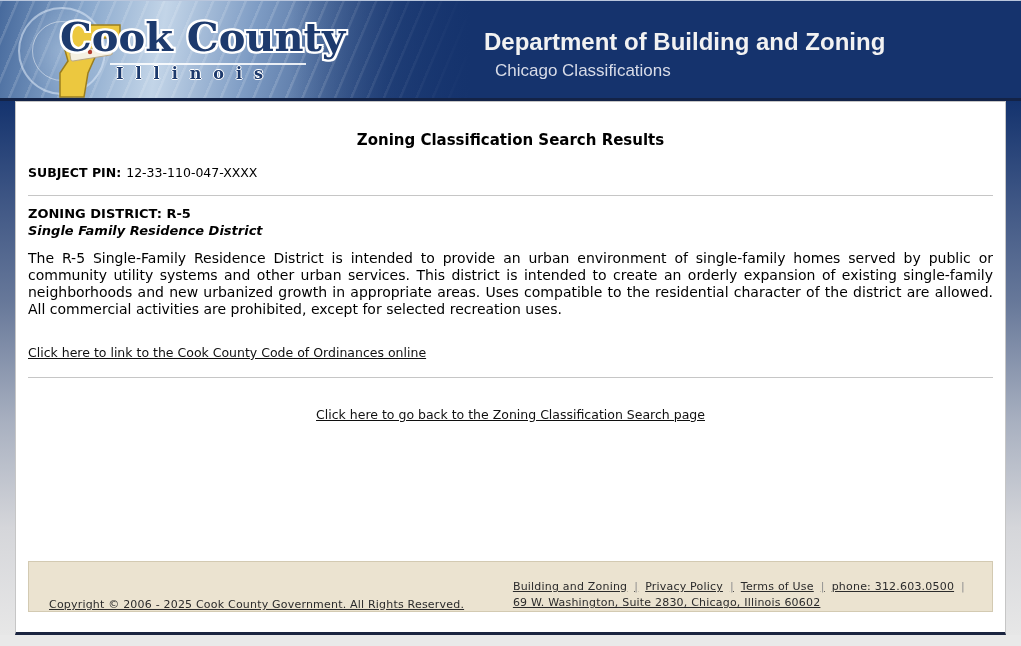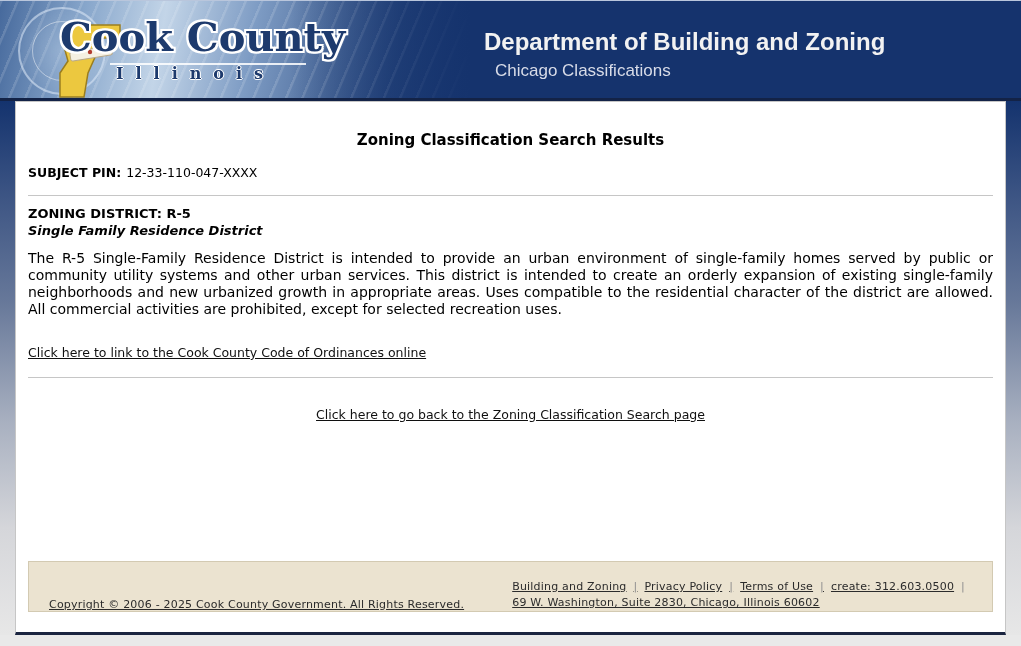--- a/index.html
+++ b/index.html
@@ -152,21 +152,21 @@
       <div class="back-link-row">
         <a href="#">Click here to go back to the Zoning Classification Search page</a>
       </div>
 
       <div class="spacer"></div>
 
       <div class="footer-bar">
         <div class="footer-left">Copyright © 2006 - 2025 Cook County Government. All Rights Reserved.</div>
         <div class="footer-right">
           <div>
-            <a href="#">Building and Zoning</a><span class="footer-sep">|</span><a href="#">Privacy Policy</a><span class="footer-sep">|</span><a href="#">Terms of Use</a><span class="footer-sep">|</span><span>create: 312.603.0500</span><span class="footer-sep">|</span>
+            <a href="#">Building and Zoning</a><span class="footer-sep">|</span><a href="#">Privacy Policy</a><span class="footer-sep">|</span><a href="#">Terms of Use</a><span class="footer-sep">|</span><span>phone: 312.603.0500</span><span class="footer-sep">|</span>
           </div>
           <div>69 W. Washington, Suite 2830, Chicago, Illinois 60602</div>
         </div>
       </div>
 
     </div>
   </div>
 
 </div>
 

